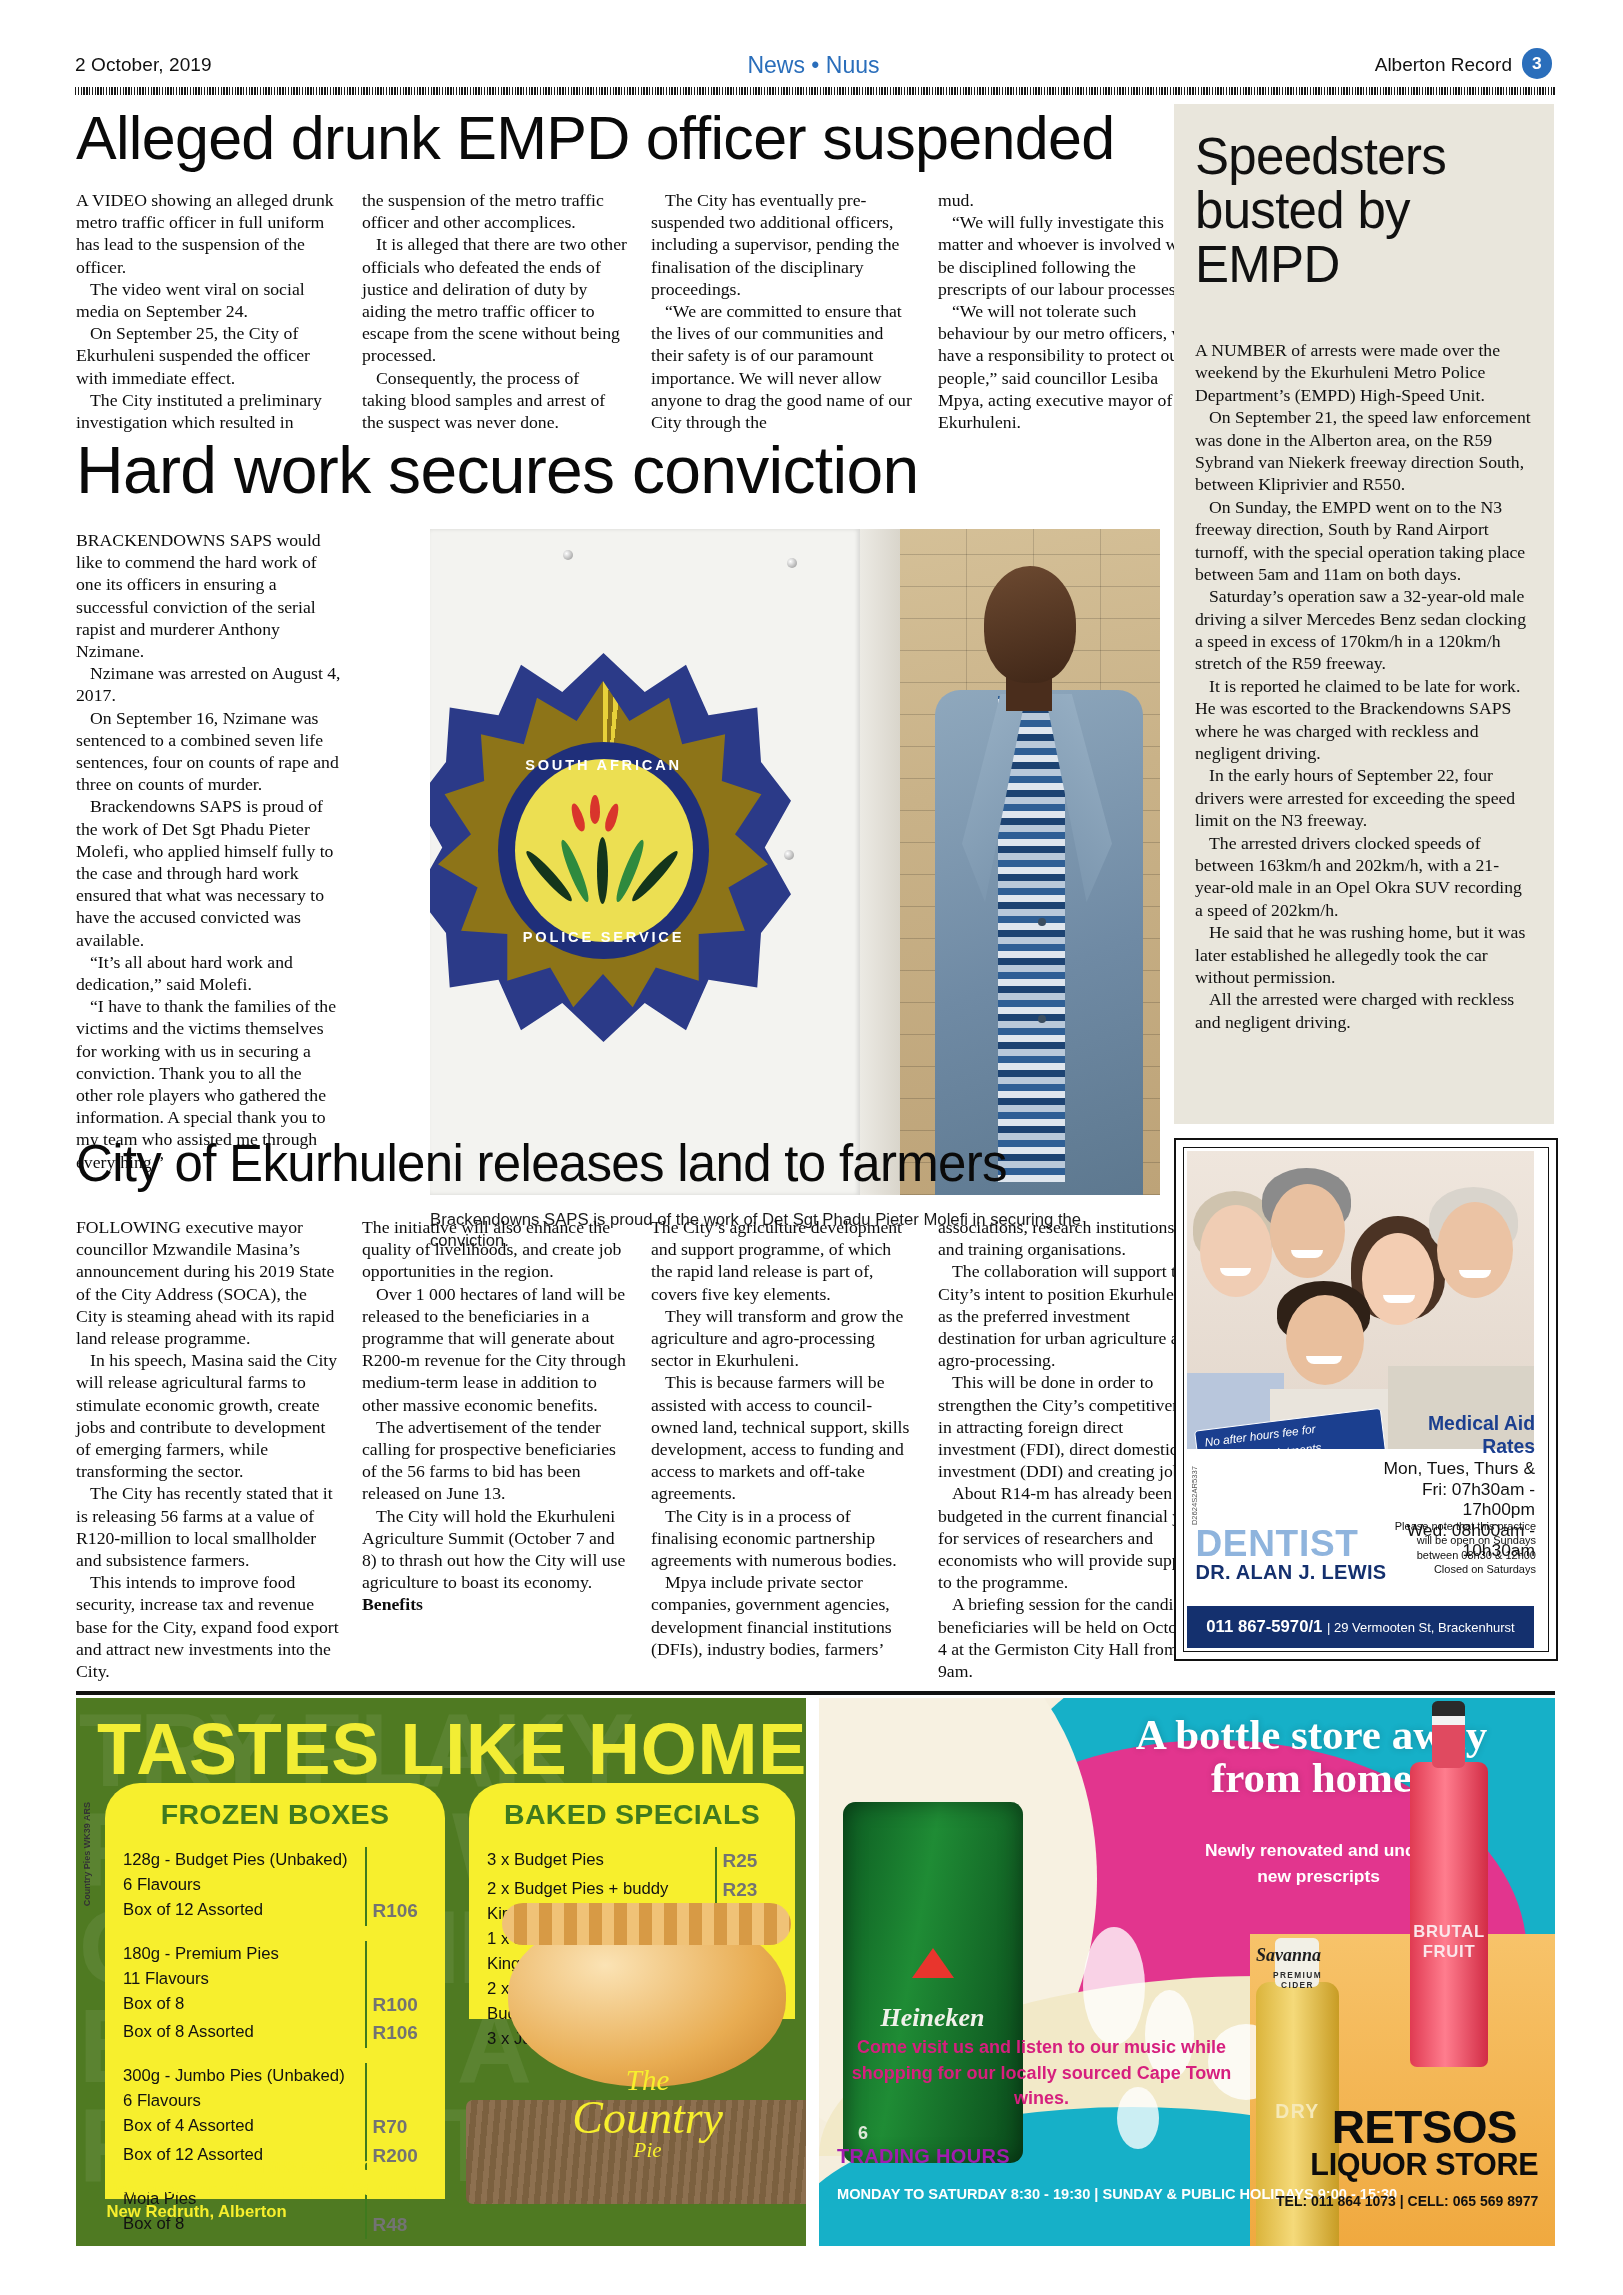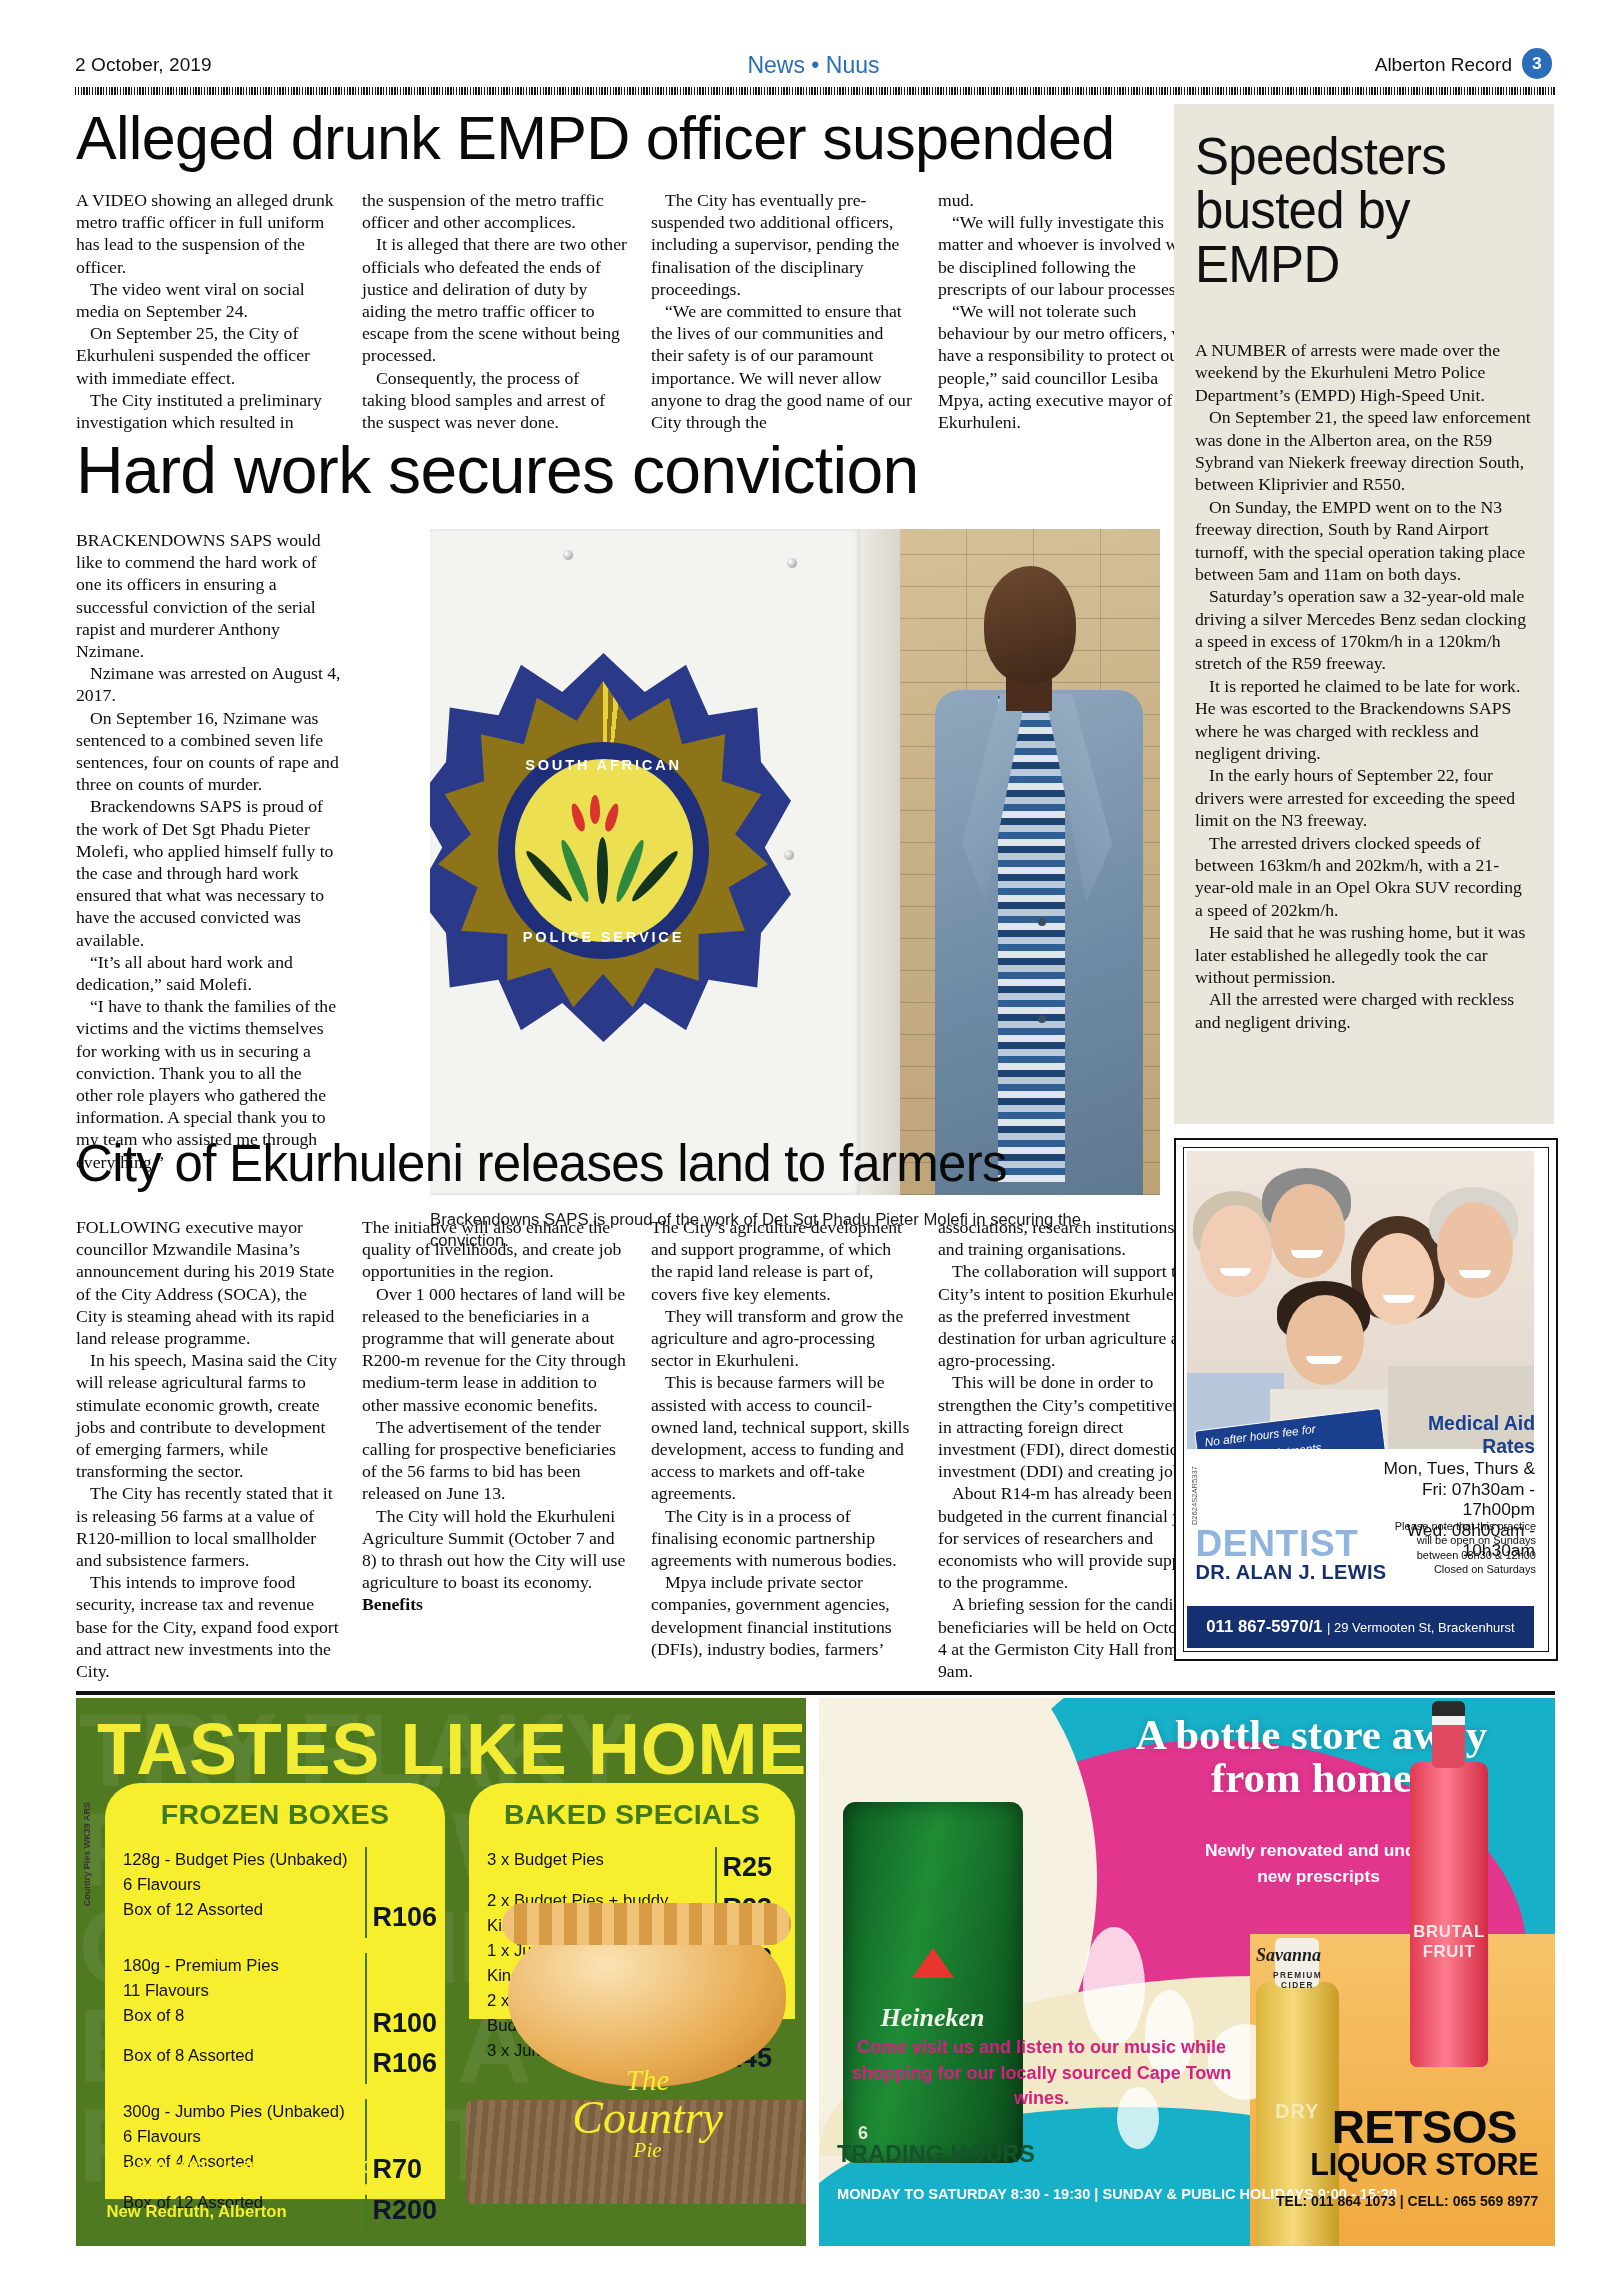--- a/index.html
+++ b/index.html
@@ -144,21 +144,21 @@
   .pie-title{position:absolute;left:21px;top:9.7px;font-size:72px;color:#f2ed34;font-weight:bold;
     font-family:"Liberation Sans",sans-serif;letter-spacing:0.7px;white-space:nowrap;}
   .pie-card{position:absolute;background:#f7ef2d;border-radius:35px 35px 0 0;}
   .pie-c1{left:29px;top:85px;width:340px;height:416px;}
   .pie-c2{left:393px;top:85px;width:326px;height:236px;}
   .pie-sec{position:absolute;top:15.3px;width:100%;text-align:center;font-size:28.5px;font-weight:bold;
     color:#3f7a1e;font-family:"Liberation Sans",sans-serif;letter-spacing:0.3px;}
   .pie-rows{position:absolute;left:18px;top:64px;right:12.5px;font-family:"Liberation Sans",sans-serif;}
   .pie-row{display:flex;font-size:16.7px;color:#111;line-height:1.5;}
   .pie-row .lbl{flex:1;}
-  .pie-row .price{width:60px;color:#0f172a;font-weight:bold;font-size:27px;border-left:2.1px solid #3f7a1e;
+  .pie-row .price{width:60px;color:#737373;font-weight:bold;font-size:19px;border-left:2.1px solid #3f7a1e;
     padding-left:5.6px;}
   .pie-gap{height:15.3px;}
   .pie-vert{position:absolute;left:5.6px;top:104px;font-size:9px;color:#333;
     writing-mode:vertical-rl;transform:rotate(180deg);font-family:"Liberation Sans",sans-serif;font-weight:bold;}
   .pie-contact{position:absolute;left:30.5px;bottom:23.6px;font-size:16.7px;color:#f7ef2d;font-weight:bold;
     font-family:"Liberation Sans",sans-serif;line-height:1.3;}
   .pie-pastry{position:absolute;right:-21px;bottom:42px;width:361px;height:319px;}
   .pastry-body{position:absolute;left:42px;top:28px;width:278px;height:174px;border-radius:48% 48% 52% 52%;
     background:radial-gradient(ellipse at 35% 30%,#fbe3b5,#e8ac52 60%,#c97f27);}
   .pastry-crimp{position:absolute;left:36px;top:18px;width:289px;height:42px;
@@ -181,22 +181,22 @@
     border-radius:60% 50% 0 0/100% 70% 0 0;}
   .liq-orangeR{position:absolute;right:0;bottom:0;width:305px;height:312px;
     background:linear-gradient(180deg,#f7c36a,#f0a93f);}
   .liq-h{position:absolute;left:298px;top:15.3px;width:389px;text-align:center;color:#fff;
     font-family:"Liberation Serif",serif;font-weight:bold;font-size:43px;line-height:1.0;
     text-shadow:0 0 7px rgba(0,0,0,.18);}
   .liq-sub{position:absolute;left:347px;top:139px;width:305px;text-align:center;color:#fff;
     font-family:"Liberation Sans",sans-serif;font-size:17.4px;line-height:1.5;font-weight:bold;}
   .liq-msg{position:absolute;left:28px;top:337px;width:389px;text-align:center;color:#d61f7e;
     font-family:"Liberation Sans",sans-serif;font-size:18px;font-weight:bold;line-height:1.42;}
-  .liq-hours-t{position:absolute;left:18px;bottom:78px;color:#14532d;font-family:"Liberation Sans",sans-serif;
-    font-size:23px;font-weight:bold;letter-spacing:0.3px;text-align:right;}
+  .liq-hours-t{position:absolute;left:18px;bottom:78px;color:#a21caf;font-family:"Liberation Sans",sans-serif;
+    font-size:20px;font-weight:bold;letter-spacing:0.3px;text-align:right;}
   .liq-hours{position:absolute;left:18px;bottom:44px;color:#fff;font-family:"Liberation Sans",sans-serif;
     font-size:14.6px;font-weight:bold;white-space:nowrap;}
   .liq-name{position:absolute;right:16.7px;bottom:67px;text-align:right;color:#0d0d0d;
     font-family:"Liberation Sans",sans-serif;font-weight:bold;}
   .liq-name .ln1{font-size:46px;line-height:.9;letter-spacing:-0.7px;text-align:center;}
   .liq-name .ln2{font-size:30.5px;line-height:1.0;letter-spacing:-0.3px;}
   .liq-tel{position:absolute;right:16.7px;bottom:37px;text-align:right;color:#111;
     font-family:"Liberation Sans",sans-serif;font-size:14px;font-weight:bold;}
   
   .heineken{position:absolute;left:23.6px;top:104px;width:180px;height:361px;border-radius:12.5px;

